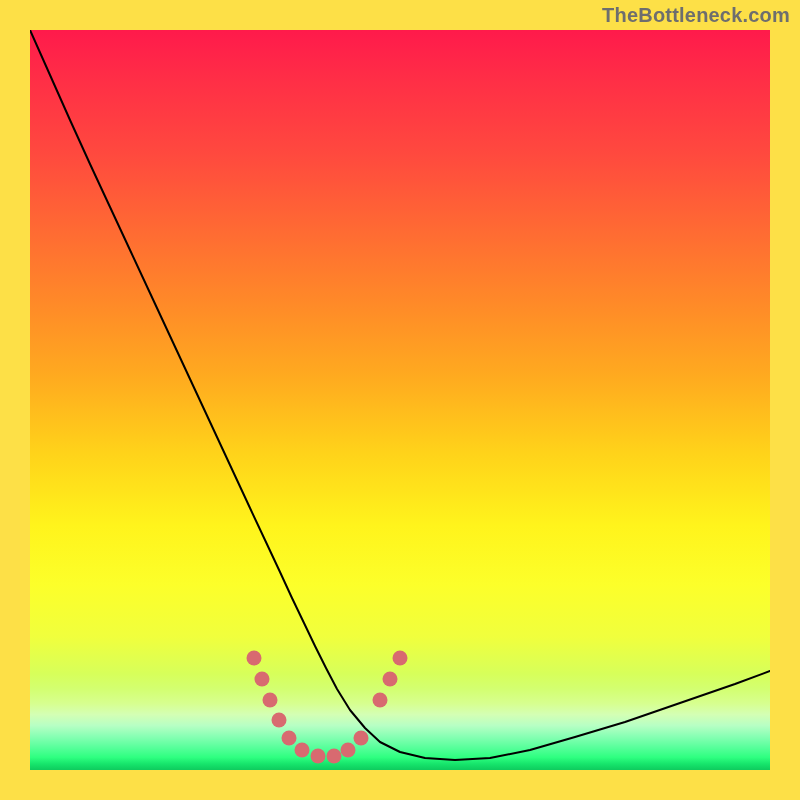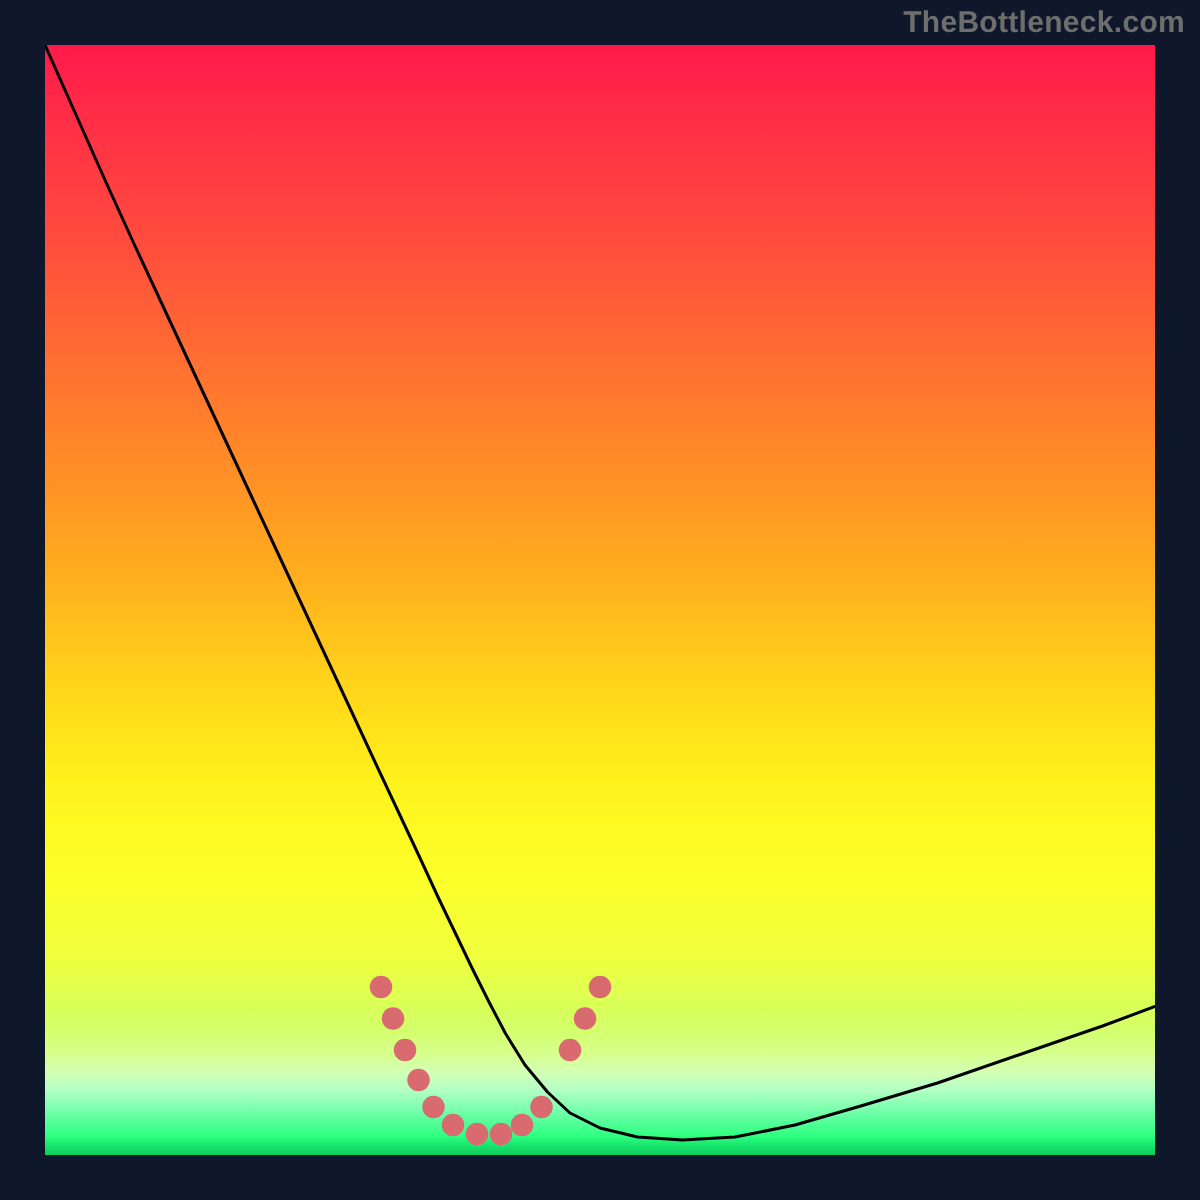--- a/index.html
+++ b/index.html
@@ -8,21 +8,21 @@
     width: 800px;
     height: 800px;
     overflow: hidden;
     background: #000;
     font-family: Arial, Helvetica, sans-serif;
   }
   .stage {
     position: relative;
     width: 800px;
     height: 800px;
-    background: #0f172a;
+    background: #fde047;
     text-align: right;
   }
   .plot {
     position: absolute;
     left: 30px;
     top: 30px;
     width: 740px;
     height: 740px;
     overflow: hidden;
   }

